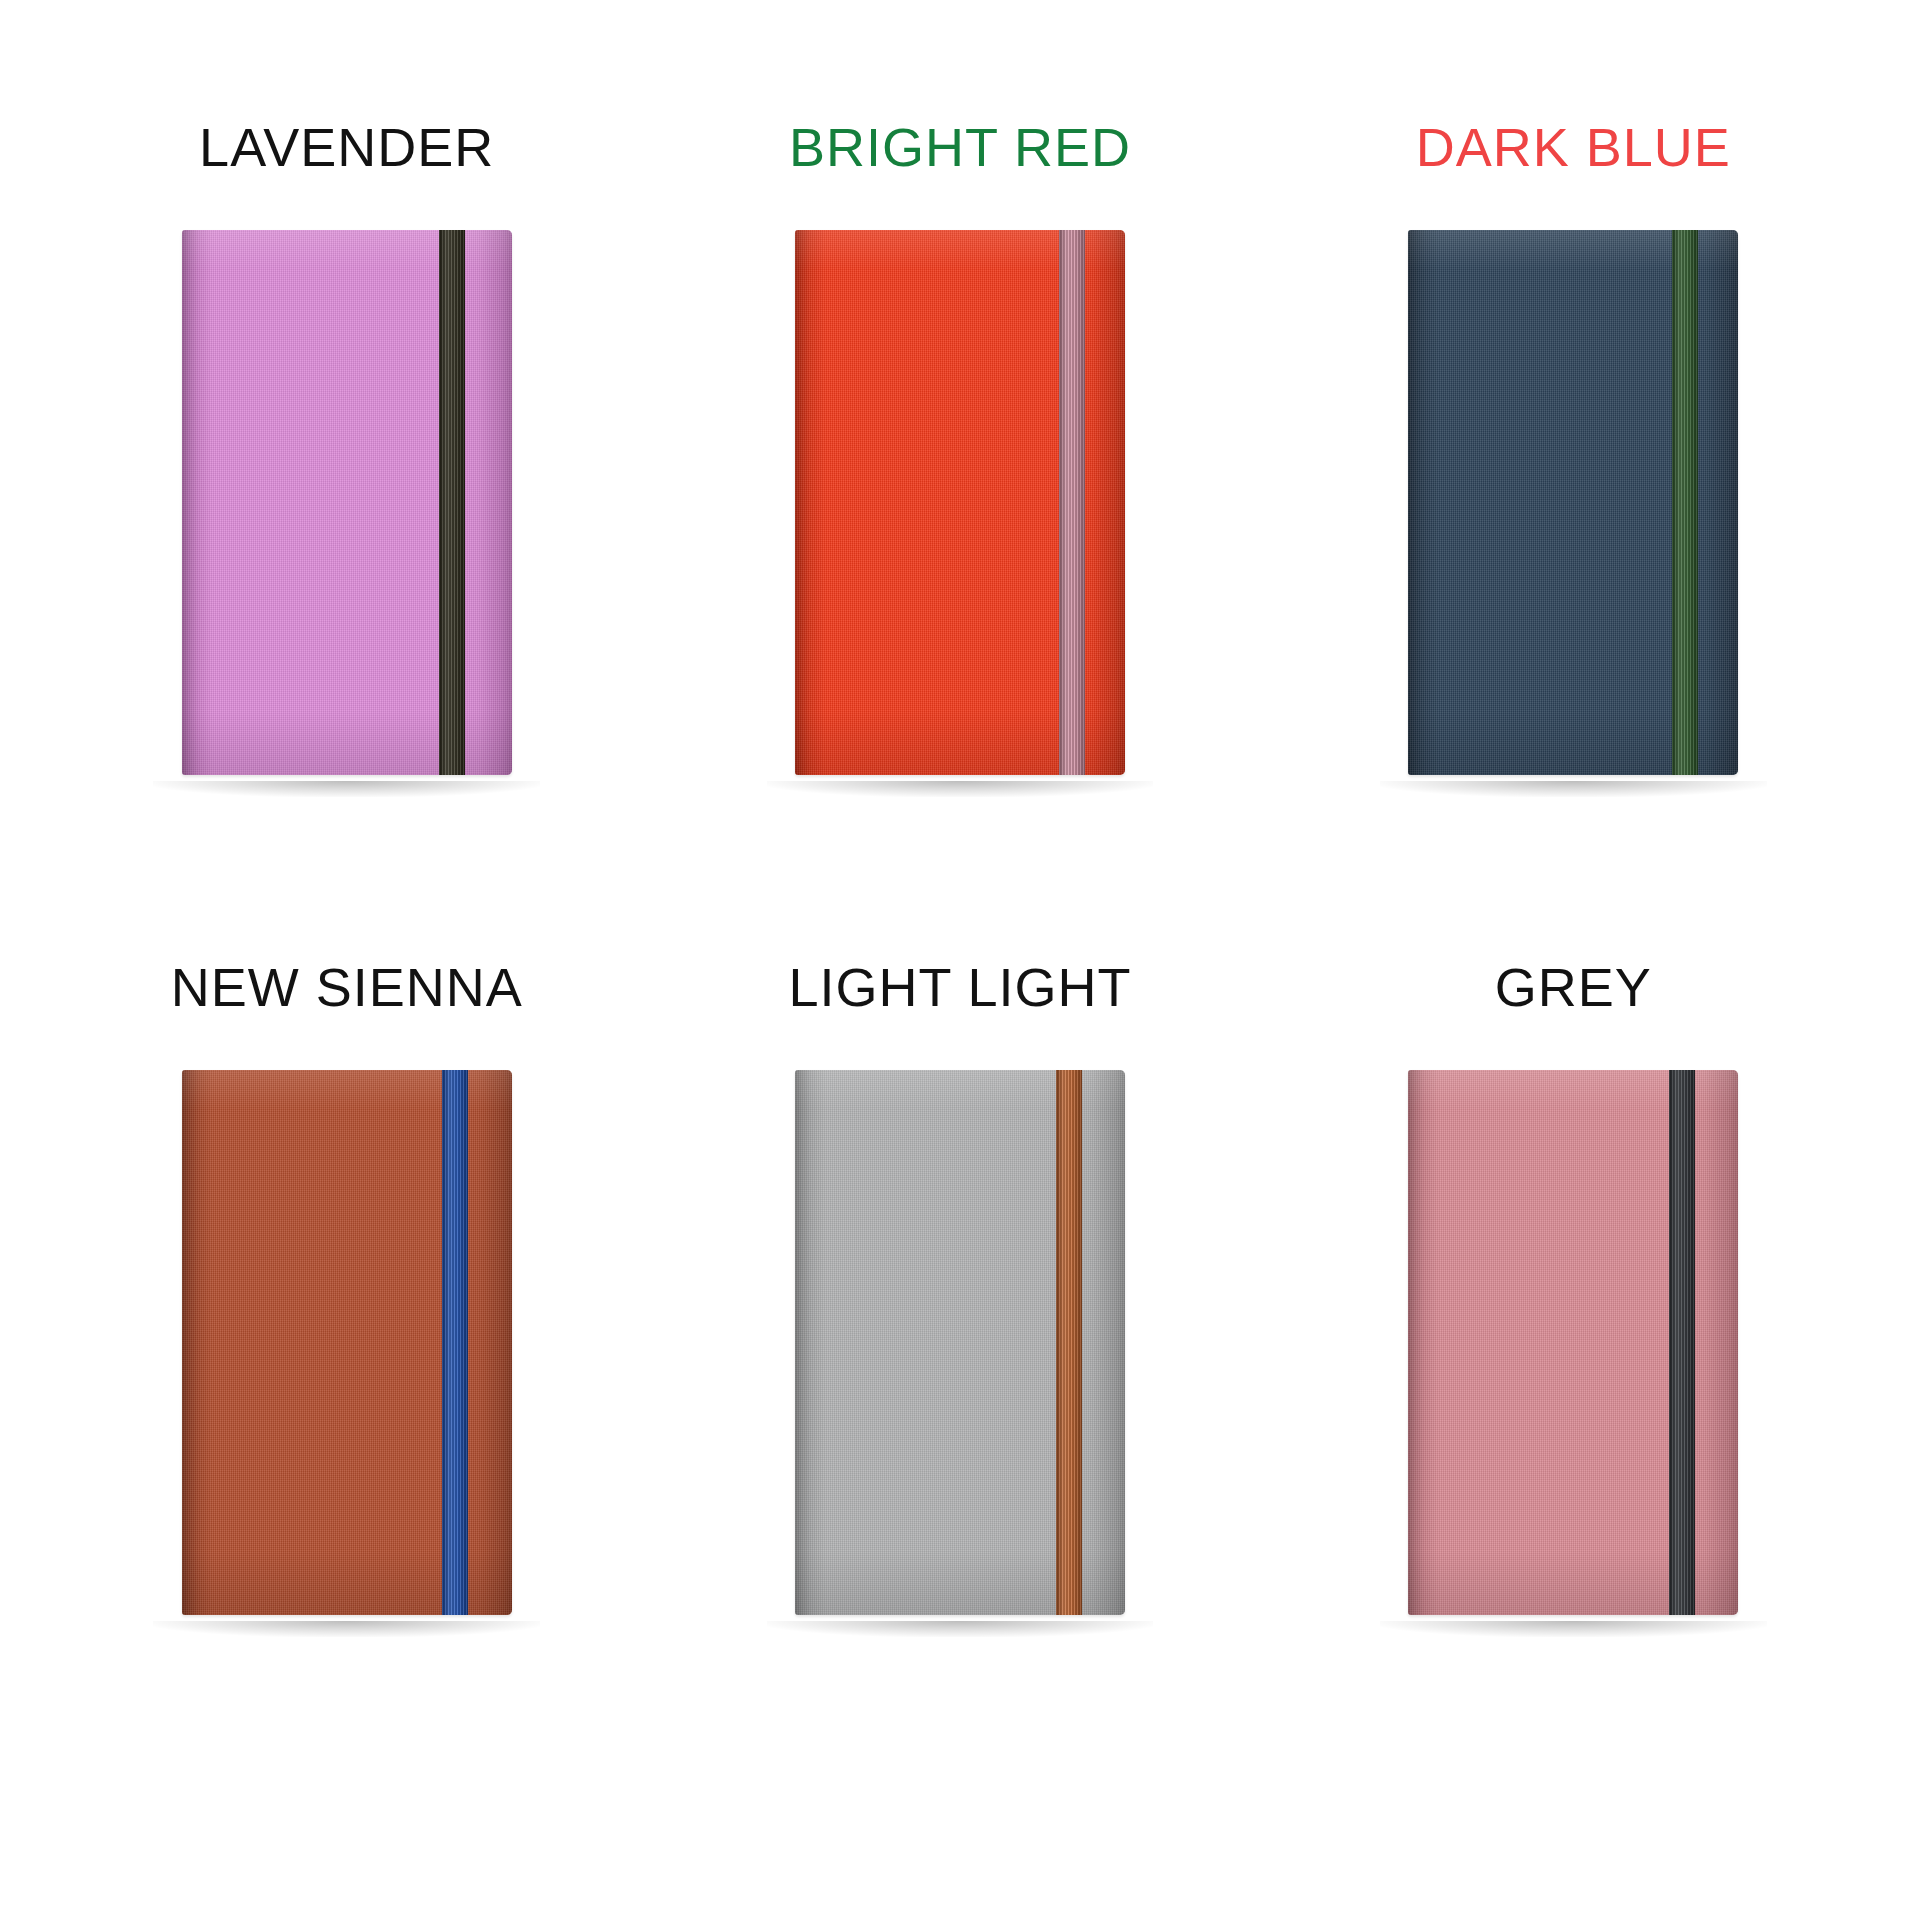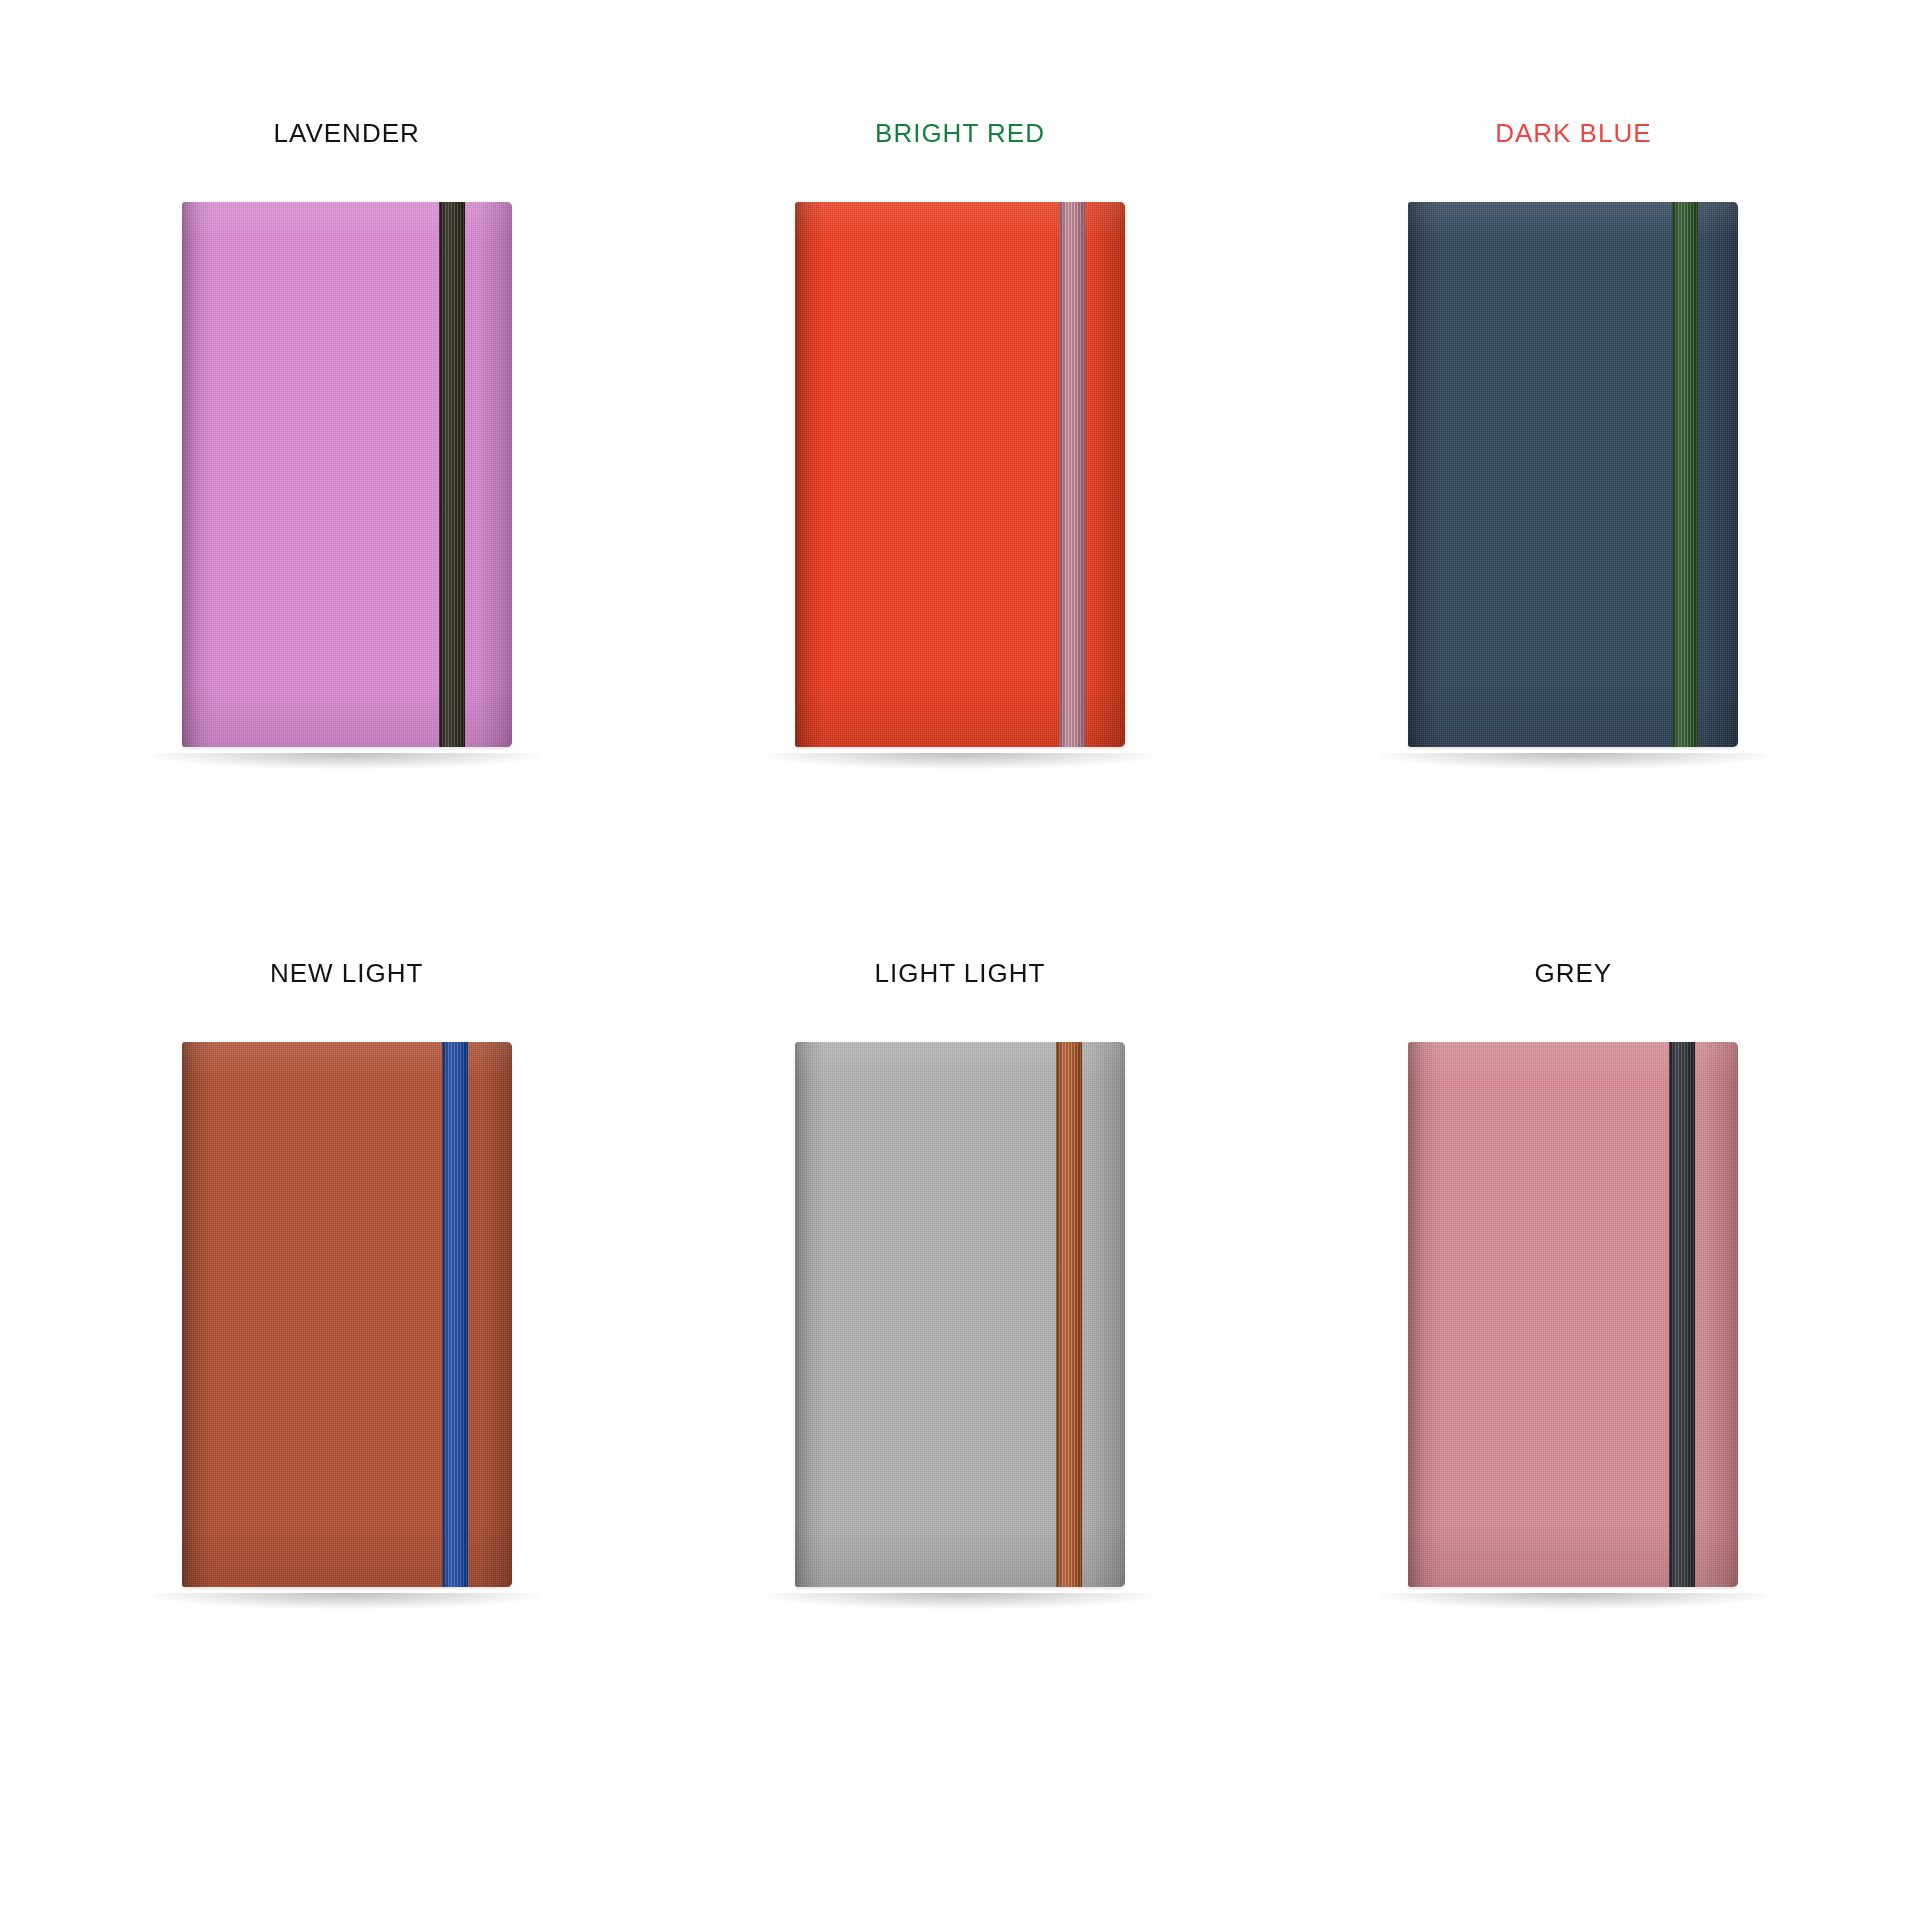--- a/index.html
+++ b/index.html
@@ -17,21 +17,21 @@
     box-sizing:border-box;
     padding:120px 40px 120px 40px;
   }
   .product-cell{
     display:flex;
     flex-direction:column;
     align-items:center;
     justify-content:flex-start;
   }
   .product-label{
-    font-size:26px;
+    font-size:54px;
     letter-spacing:1.0px;
     color:#121212;
     font-weight:400;
     text-align:center;
     line-height:1;
     margin:0 0 56px 0;
     white-space:nowrap;
   }
   .book-stage{
     position:relative;
@@ -141,21 +141,21 @@
     <div class="product-label" style="color: #ef4444;">DARK BLUE</div>
     <div class="book-stage">
       <div class="book-shadow"></div>
       <div class="notebook" style="background: linear-gradient(90deg, rgb(34, 51, 69) 0%, rgb(45, 67, 89) 9%, rgb(45, 67, 89) 90%, rgb(34, 51, 69) 100%);">
         <div class="elastic-band" style="background: rgb(47, 92, 44); left: 80%;"></div>
       </div>
     </div>
   </div>
 
   <div class="product-cell">
-    <div class="product-label" style="color: rgb(18, 18, 18);">NEW LIGHT</div>
+    <div class="product-label" style="color: rgb(18, 18, 18);">NEW SIENNA</div>
     <div class="book-stage">
       <div class="book-shadow"></div>
       <div class="notebook" style="background: linear-gradient(90deg, rgb(151, 63, 36) 0%, rgb(178, 77, 46) 9%, rgb(178, 77, 46) 90%, rgb(151, 63, 36) 100%);">
         <div class="elastic-band" style="background: rgb(28, 80, 180); left: 79%;"></div>
       </div>
     </div>
   </div>
 
   <div class="product-cell">
     <div class="product-label" style="color: rgb(18, 18, 18);">LIGHT LIGHT</div>

